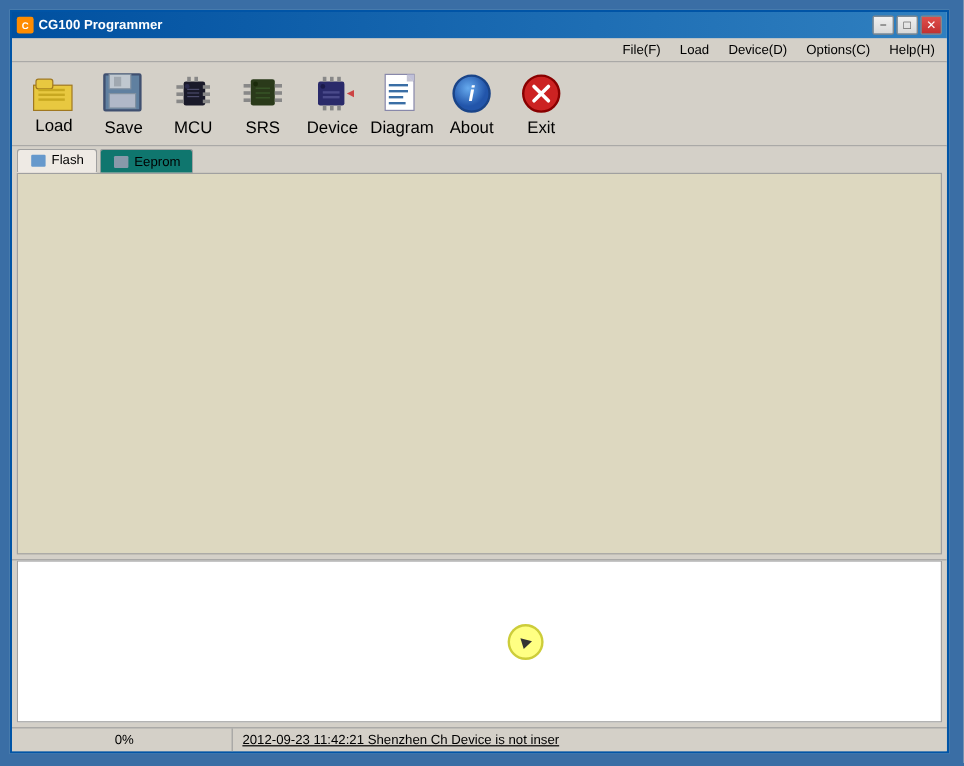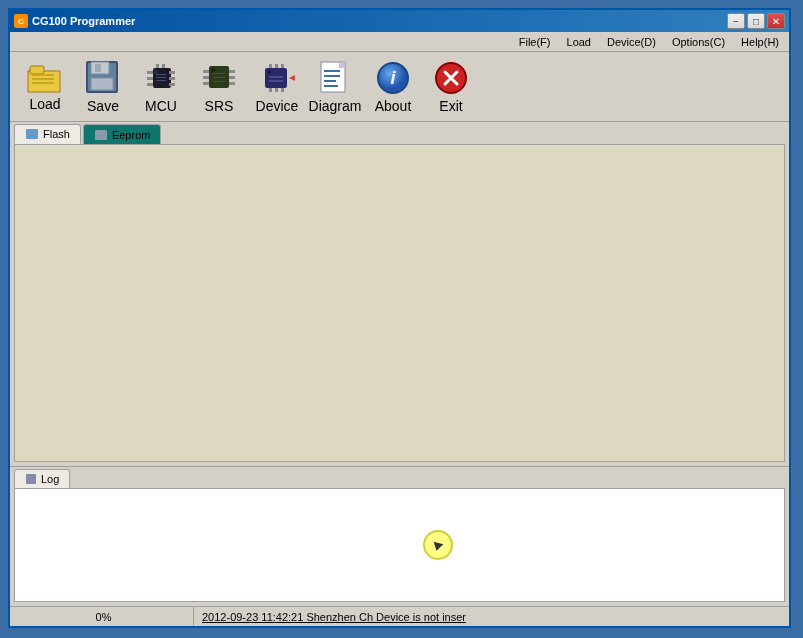--- a/index.html
+++ b/index.html
@@ -448,28 +448,20 @@
         <svg width="14" height="12">
           <rect x="1" y="1" width="12" height="10" fill="#8899aa" rx="1"></rect>
         </svg>
         <span>Eeprom</span>
       </div>
     </div>
 
     <div class="main-display"></div>
 
     <div class="log-section">
-      <div class="log-tab-bar">
-        <div class="log-tab active">
-          <svg width="12" height="12">
-            <rect x="1" y="1" width="10" height="10" fill="#8888aa" rx="1"></rect>
-          </svg>
-          <span>Log</span>
-        </div>
-      </div>
       <div class="log-content">
 
         <div class="cursor-dot">
           <div class="cursor-arrow"></div>
         </div>
       </div>
     </div>
   </div>
 
   <div class="statusbar">

